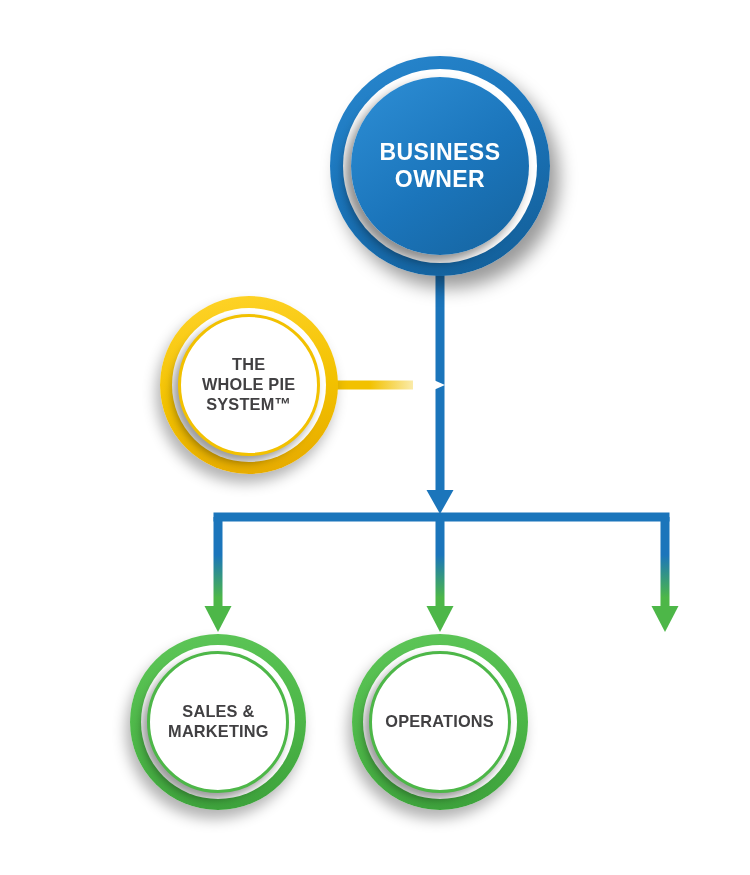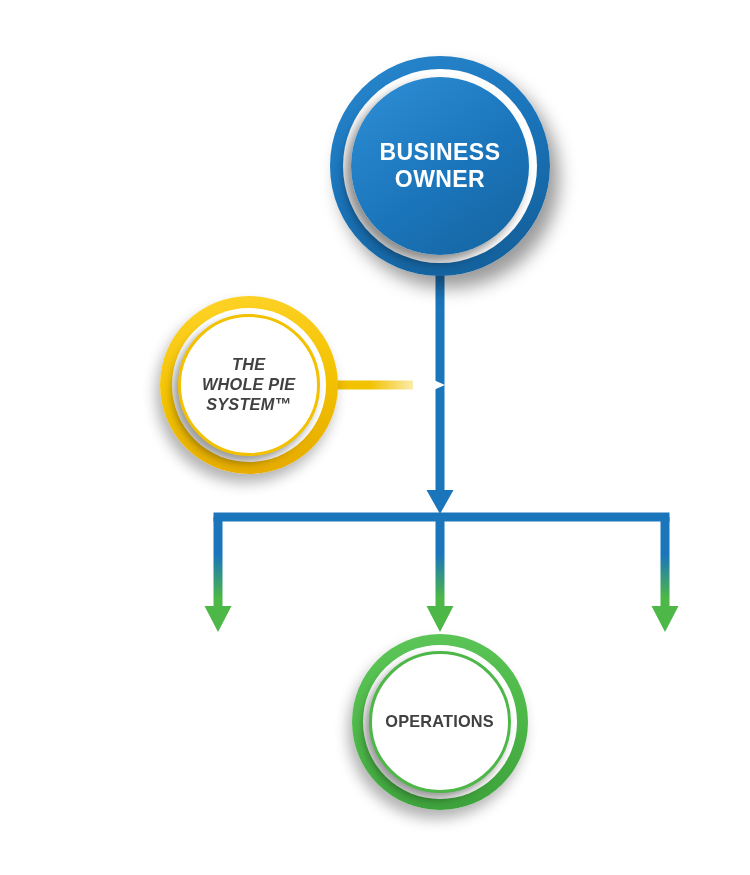--- a/index.html
+++ b/index.html
@@ -29,21 +29,21 @@
     background:linear-gradient(145deg,#2e8fd6 0%,#1b75bb 55%,#15639e 100%);
     box-shadow:-6px 7px 11px rgba(0,0,0,0.45);
   }
   .node.blue .label { color:#ffffff; font-size:24px; line-height:1.12; letter-spacing:0.4px; }
 
   .node.gold {
     background:linear-gradient(170deg,#ffd42a 0%,#f2c100 55%,#e5a800 100%);
     box-shadow:-4px 9px 14px rgba(0,0,0,0.30);
   }
   .node.gold .gap { inset:12px; }
-  .node.gold .center { inset:18px; border:3px solid var(--gold,#f2c100); box-shadow:-5px 6px 10px rgba(0,0,0,0.40);font-style:italic; }
+  .node.gold .center { inset:18px; border:3px solid var(--gold,#f2c100); box-shadow:-5px 6px 10px rgba(0,0,0,0.40); }
 
   .node.green {
     background:linear-gradient(170deg,#5dc658 0%,#4db748 55%,#3b9f3a 100%);
     box-shadow:-4px 9px 14px rgba(0,0,0,0.30);
   }
   .node.green .gap { inset:11px; }
   .node.green .center { inset:17px; border:3px solid var(--green,#4db748); box-shadow:-5px 6px 10px rgba(0,0,0,0.40); }
 
   .label.dark { color:var(--text-dark,#414042); font-size:17px; line-height:1.16; letter-spacing:0.2px; }
 </style>
@@ -118,20 +118,29 @@
     <div class="gap"></div>
     <div class="center">
       <div class="label dark">
         <span>THE</span>
         <span>WHOLE PIE</span>
         <span>SYSTEM™</span>
       </div>
     </div>
   </div>
 
+  <div class="node green" style="left:65px; top:634px; width:176px; height:176px;">
+    <div class="gap"></div>
+    <div class="center">
+      <div class="label dark">
+        <span>SALES &amp;</span>
+        <span>MARKETING</span>
+      </div>
+    </div>
+  </div>
 
   <div class="node green" style="left:287px; top:634px; width:176px; height:176px;">
     <div class="gap"></div>
     <div class="center">
       <div class="label dark">
         <span>OPERATIONS</span>
       </div>
     </div>
   </div>
 

